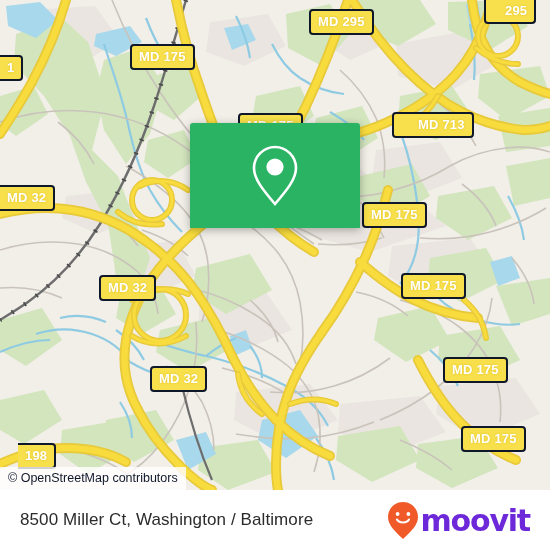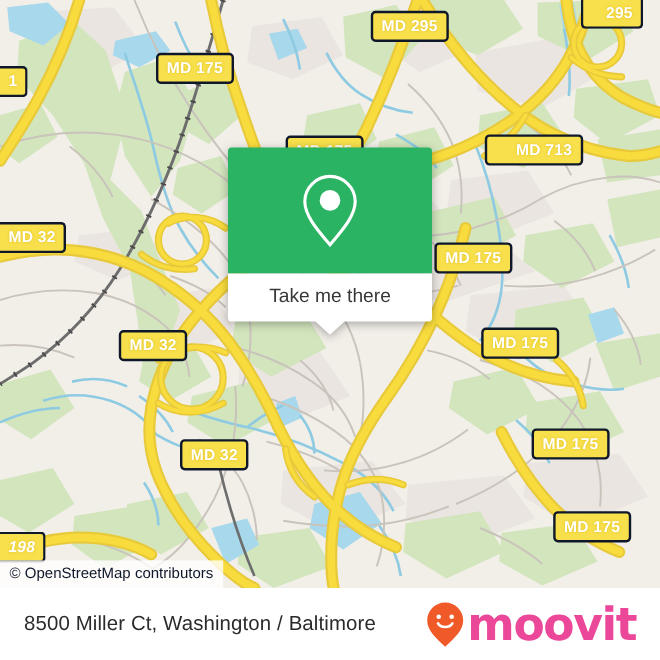--- a/index.html
+++ b/index.html
@@ -96,22 +96,22 @@
   }
   #footer-address {
     color:#2b2b2b;
     font-size:17px;
     letter-spacing:.1px;
     flex:1;
     font-family:"Liberation Sans", sans-serif;
   }
   #brand { display:flex; align-items:center; gap:1px; }
   #brand-word {
-    color:#ec4899;
-    font-size:38px;
+    color:#6d28d9;
+    font-size:30px;
     font-weight:bold;
     letter-spacing:-1.2px;
     font-family:"DejaVu Sans", sans-serif;
   }
 </style>
 </head>
 <body>
 
 <div id="app">
 
@@ -381,46 +381,42 @@
             <path d="M464 300 C 476 310, 484 324, 486 338"></path>
           </g>
         </g>
       </g>
     </svg>
 
     <div id="shield-layer">
         <div class="shield clip-left" style="left: 0px; top: 55px;">1</div>
         <div class="shield" style="left: 130px; top: 44px;">MD 175</div>
         <div class="shield" style="left: 309px; top: 9px;">MD 295</div>
-        <div class="shield" style="left: 404px; top: 112px; padding-left: 24px;">MD 713</div>
+        <div class="shield" style="left: 392px; top: 112px; padding-left: 24px;">MD 713</div>
         <div class="shield" style="left: 238px; top: 113px;">MD 175</div>
         <div class="shield clip-left" style="left: 0px; top: 185px;">MD 32</div>
         <div class="shield" style="left: 362px; top: 202px;">MD 175</div>
         <div class="shield" style="left: 99px; top: 275px;">MD 32</div>
         <div class="shield" style="left: 401px; top: 273px;">MD 175</div>
         <div class="shield" style="left: 150px; top: 366px;">MD 32</div>
         <div class="shield" style="left: 443px; top: 357px;">MD 175</div>
-        <div class="shield clip-left" style="left: 0px; top: 443px; font-style: italic;">198</div>
+        <div class="shield clip-left" style="left: 18px; top: 443px;">198</div>
         <div class="shield" style="left: 461px; top: 426px;">MD 175</div>
         <div class="shield clip-top" style="left: 484px; top: 0px;">295</div>
       </div>
 
     <div id="attribution">© OpenStreetMap contributors</div>
   </div>
 
   <div id="callout">
     <div id="callout-green">
       <svg width="56" height="70" viewBox="0 0 56 70">
         <path d="M28 6 C 16.5 6, 7 15.5, 7 27 C 7 38, 16 49, 28 63 C 40 49, 49 38, 49 27 C 49 15.5, 39.5 6, 28 6 Z" fill="none" stroke="#ffffff" stroke-width="2.6"></path>
         <circle cx="28" cy="26" r="8.6" fill="#ffffff"></circle>
       </svg>
-    </div>
-    <div id="callout-white">
-      <span id="callout-label">Take me there</span>
-      <div id="callout-tail"></div>
     </div>
   </div>
 
   <div id="footer">
     <div id="footer-address">8500 Miller Ct, Washington / Baltimore</div>
     <div id="brand">
       <svg width="34" height="40" viewBox="0 0 34 40">
         <path d="M17 2 C 8.7 2, 2 8.7, 2 17 C 2 25, 9 31.5, 17 39 C 25 31.5, 32 25, 32 17 C 32 8.7, 25.3 2, 17 2 Z" fill="#f05a28"></path>
         <circle cx="11.6" cy="14" r="1.9" fill="#ffffff"></circle>
         <circle cx="22.4" cy="14" r="1.9" fill="#ffffff"></circle>

